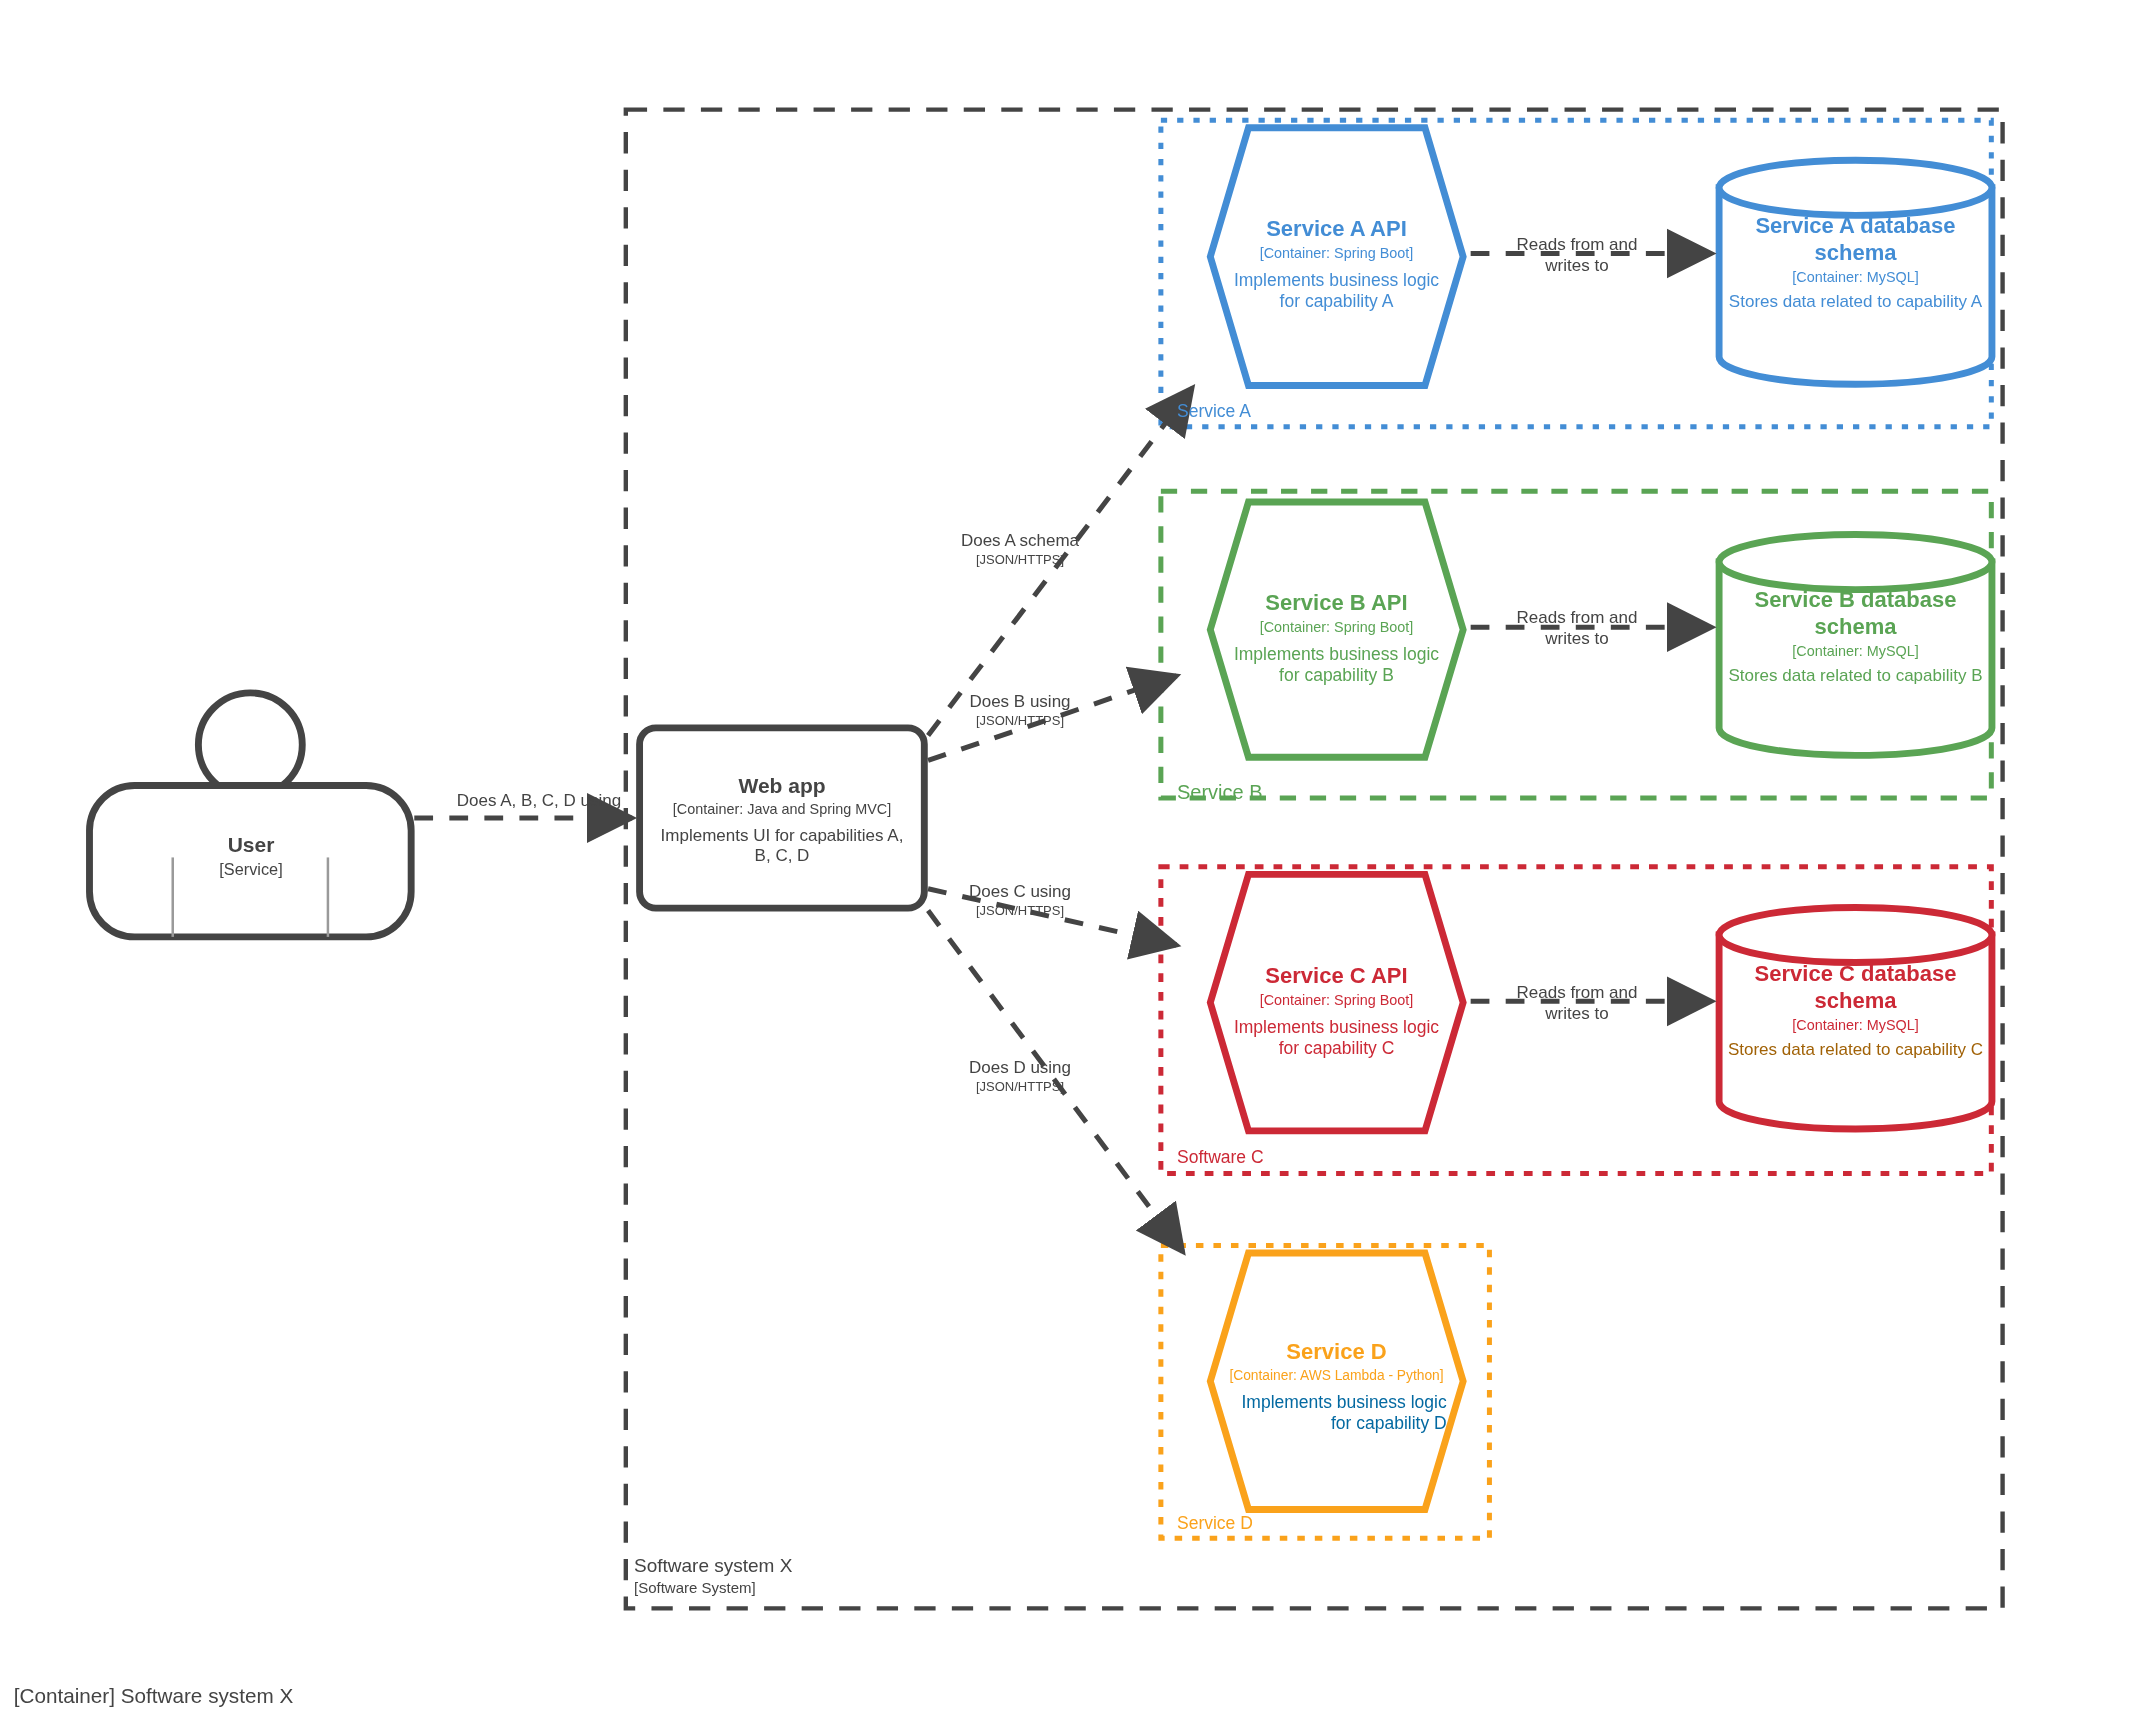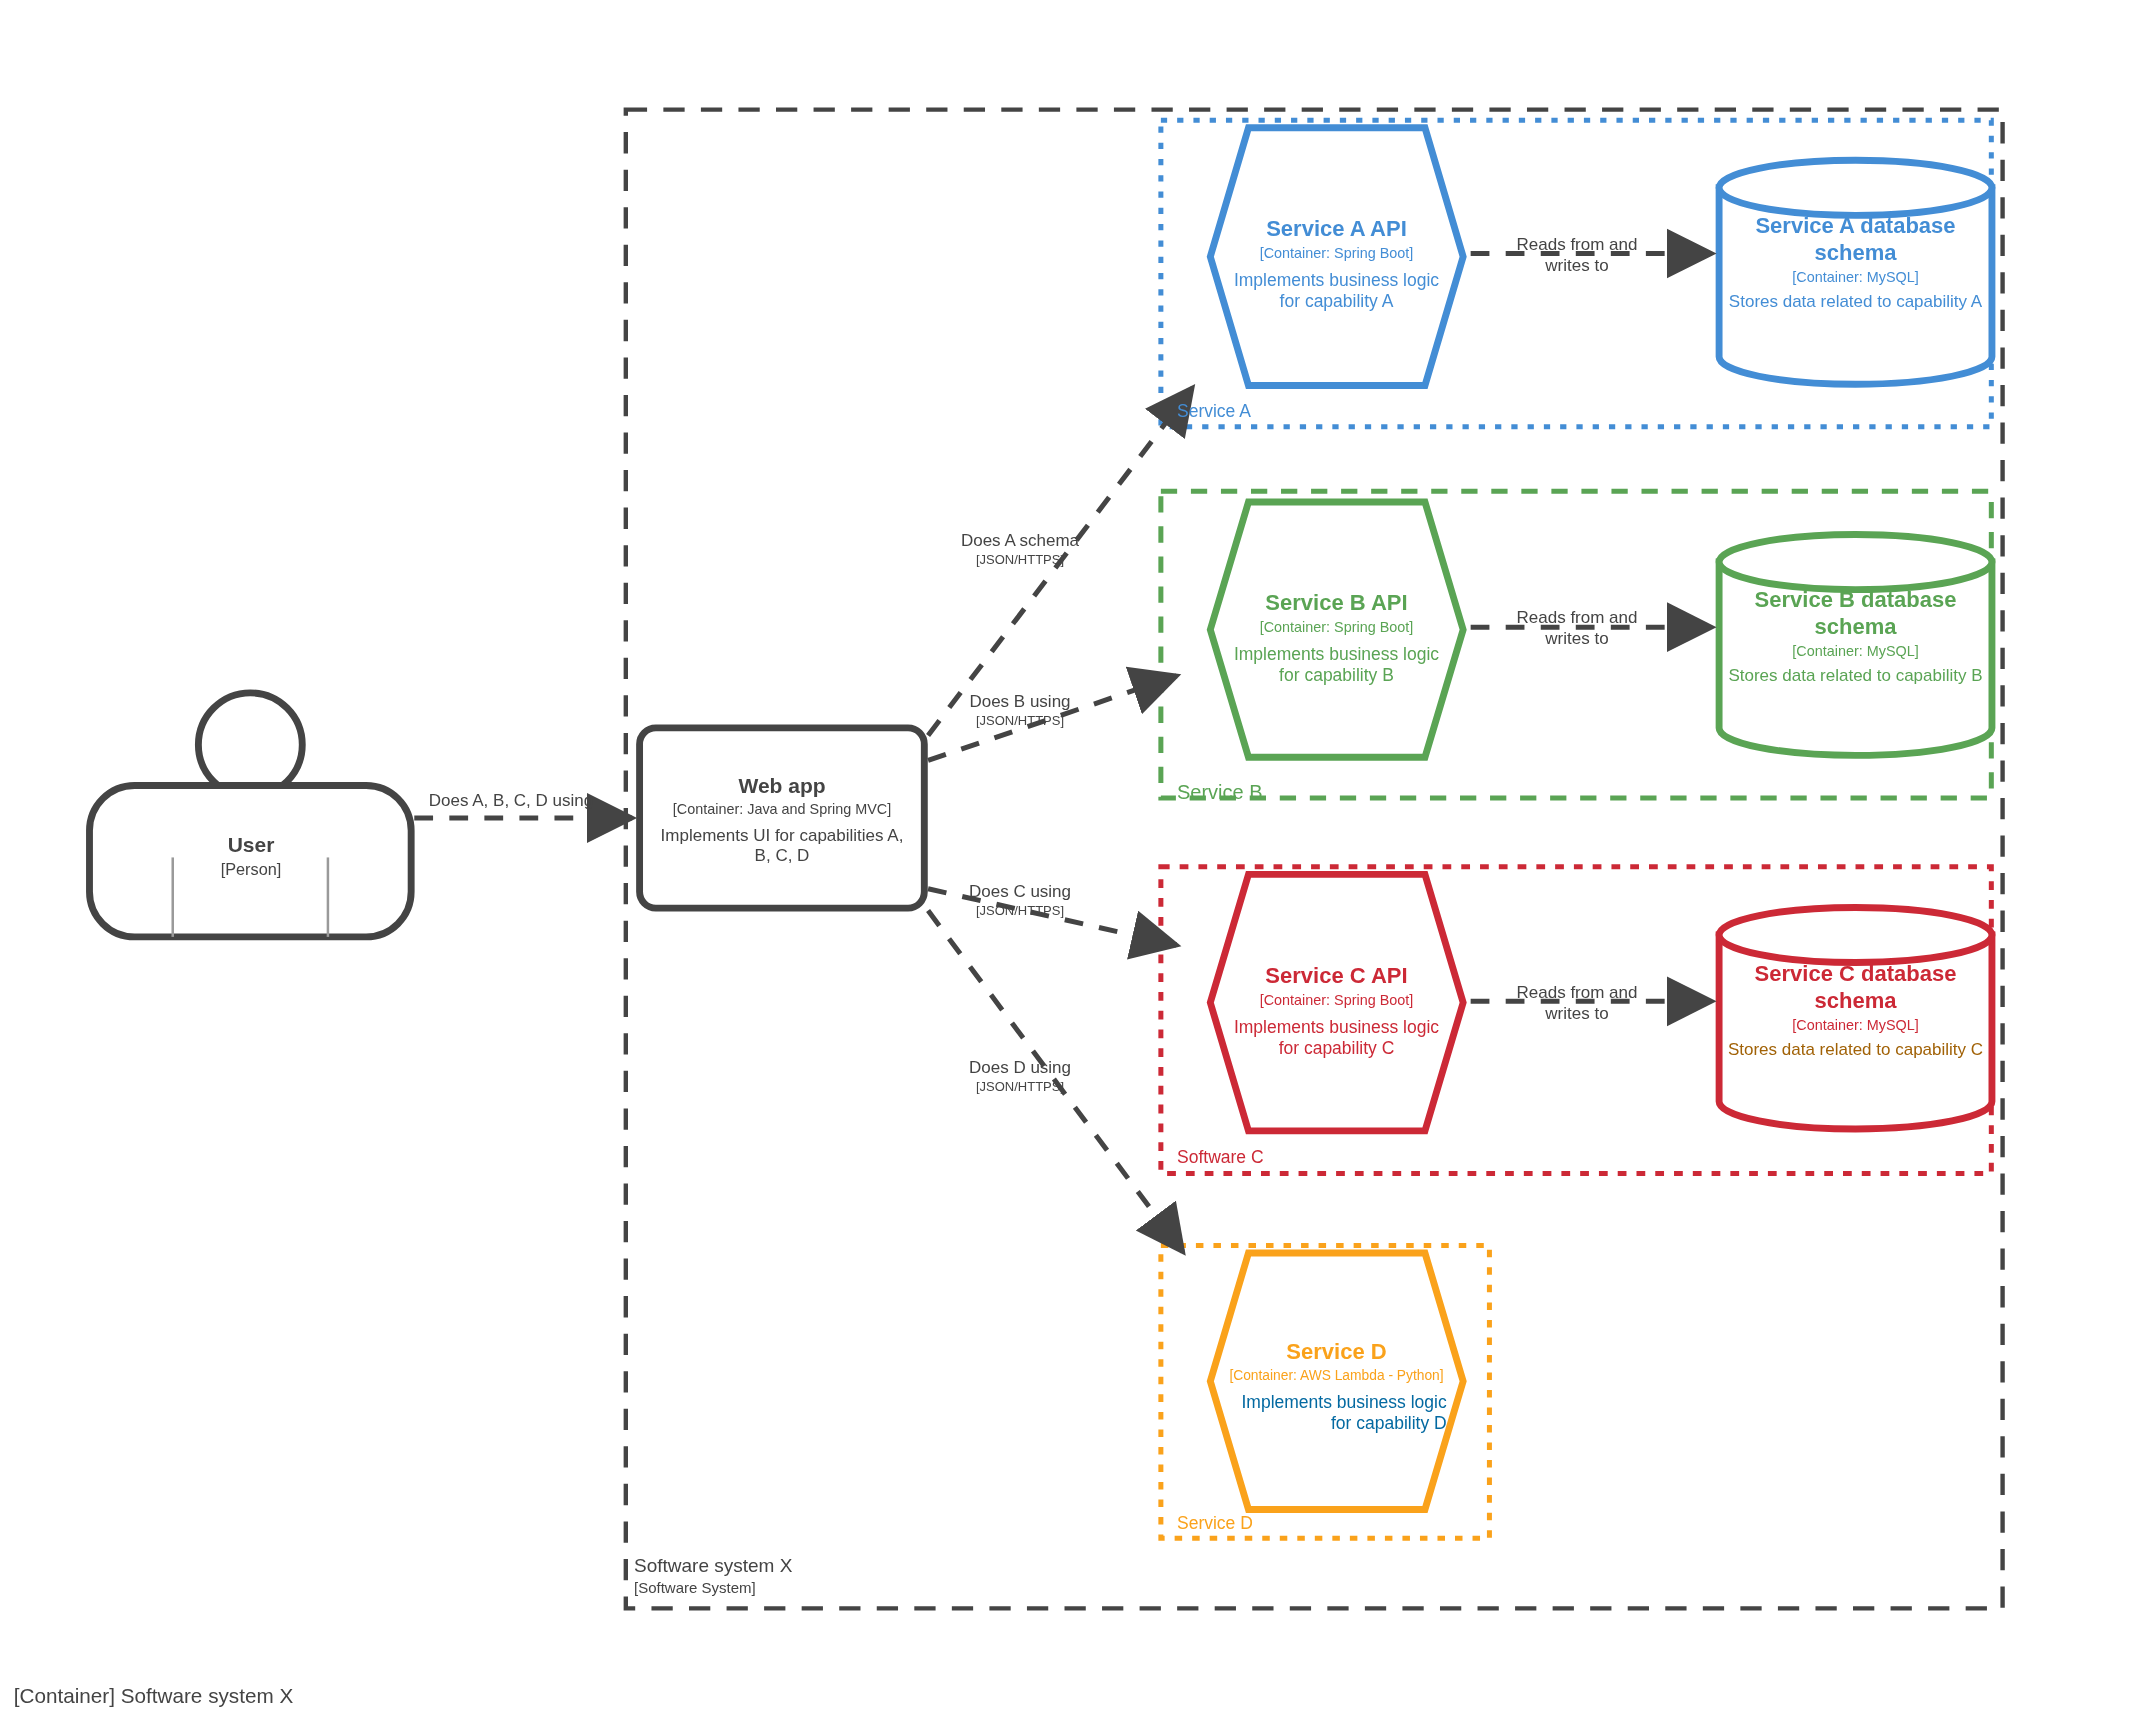--- a/index.html
+++ b/index.html
@@ -124,21 +124,21 @@
     <line x1="2350" y1="405" x2="2735" y2="405" stroke="#444444" stroke-width="8" stroke-dasharray="30 26" marker-end="url(#arrowDark)"></line>
 
     <line x1="2350" y1="1002" x2="2735" y2="1002" stroke="#444444" stroke-width="8" stroke-dasharray="30 26" marker-end="url(#arrowDark)"></line>
 
     <line x1="2350" y1="1600" x2="2735" y2="1600" stroke="#444444" stroke-width="8" stroke-dasharray="30 26" marker-end="url(#arrowDark)"></line>
   </svg>
 
   <div class="node" style="left:90px;top:832px;width:322px;">
     <div class="txtwrap">
       <div class="nm" style="font-size:21px;color:#444444;">User</div>
-      <div class="tech" style="font-size:16.3px;color:#444444;margin-top:2.5px;">[Person]</div>
+      <div class="tech" style="font-size:16.3px;color:#444444;margin-top:2.5px;">[Service]</div>
     </div>
   </div>
 
   <div class="node" style="left:646px;top:773px;width:272px;">
     <div class="txtwrap">
       <div class="nm" style="font-size:21px;color:#444444;">Web app</div>
       <div class="tech" style="font-size:14.4px;color:#444444;margin-top:1.9px;">[Container: Java and Spring MVC]</div>
       <div class="desc" style="font-size:17px;color:#444444;margin-top:7.5px;padding:0 8.8px;">Implements UI for capabilities A, B, C, D</div>
     </div>
   </div>
@@ -213,21 +213,21 @@
 
   <div class="boundary-label" style="left:1177px;top:1513px;font-size:17.5px;color:#FAA21B;">
     <span>Service D</span>
   </div>
 
   <div class="boundary-label" style="left:634px;top:1555px;color:#444444;">
     <div style="font-size:19px;">Software system X</div>
     <div style="font-size:15px;margin-top:1.3px;">[Software System]</div>
   </div>
 
-  <div class="rel" style="left:420px;top:791px;width:182px;">
+  <div class="rel" style="left:448px;top:791px;width:182px;">
     <span class="rl1">Does A, B, C, D using</span>
   </div>
 
   <div class="rel" style="left:945px;top:531px;width:150px;">
     <span class="rl1">Does A schema</span>
     <span class="rl2">[JSON/HTTPS]</span>
   </div>
 
   <div class="rel" style="left:945px;top:692px;width:150px;">
     <span class="rl1">Does B using</span>

